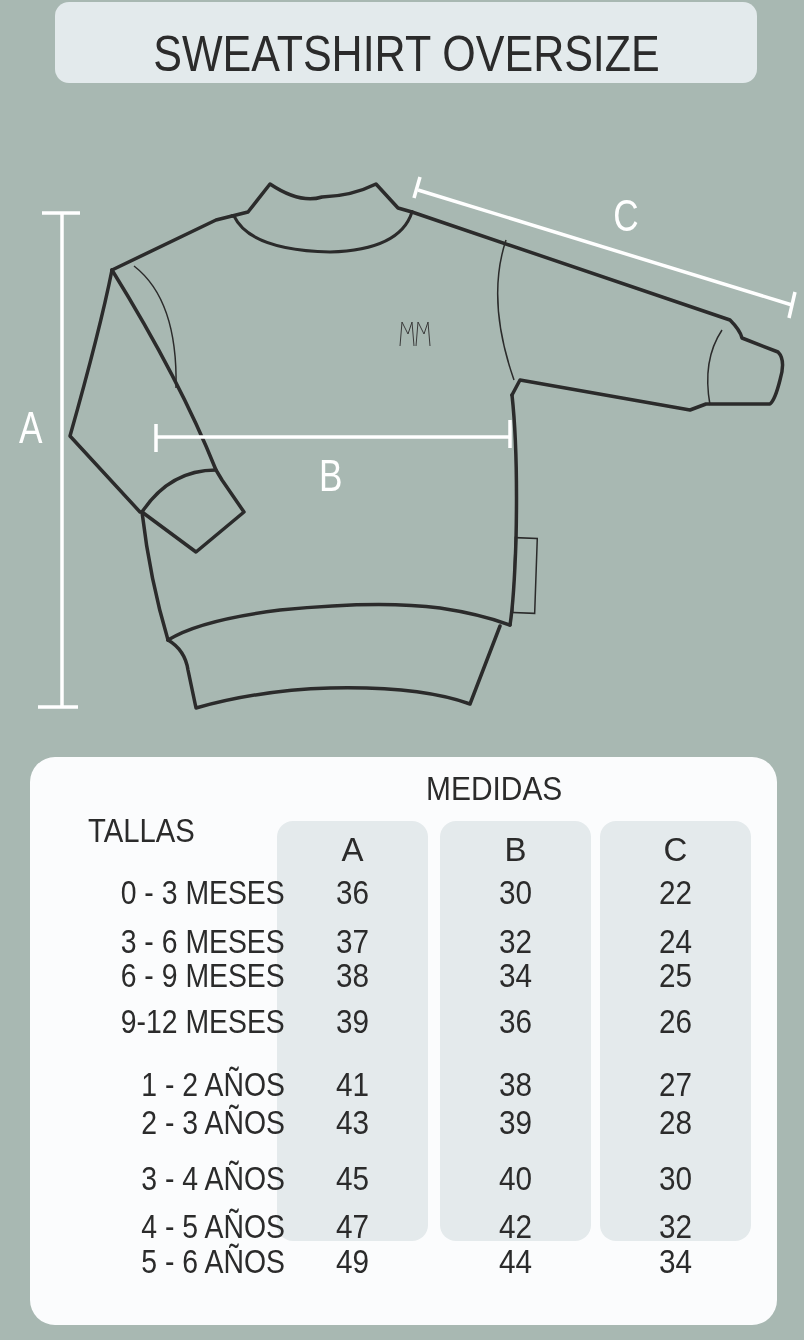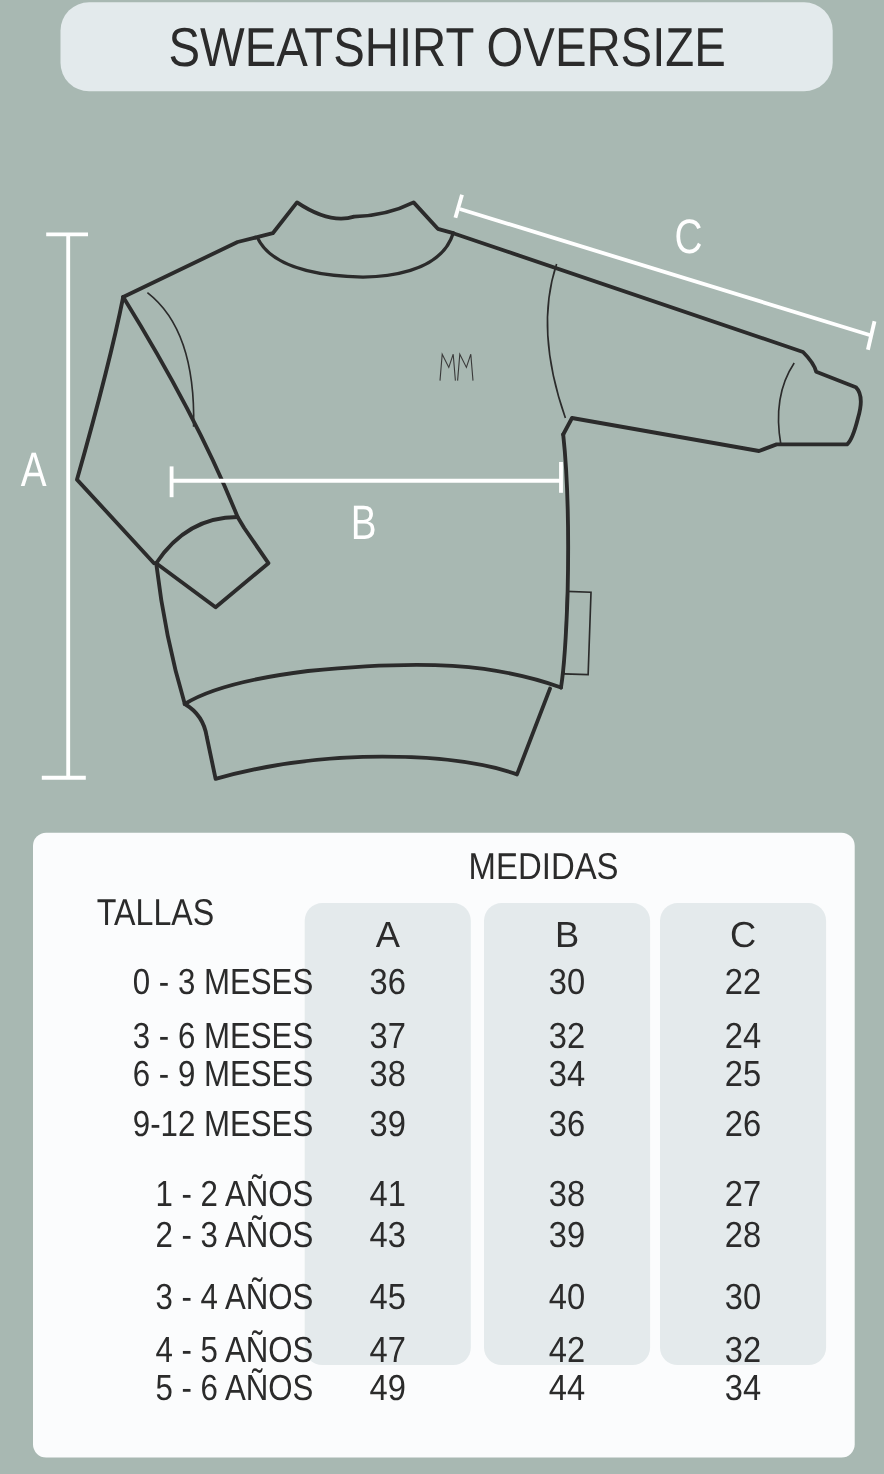--- a/index.html
+++ b/index.html
@@ -5,35 +5,35 @@
   html, body { margin: 0; padding: 0; }
   body {
     width: 804px; height: 1340px; overflow: hidden;
     background: #a8b8b2;
     font-family: "Liberation Sans", sans-serif;
     color: #2b2b2b;
     position: relative;
   }
   .title-box {
     position: absolute; left: 55px; top: 2px; width: 702px; height: 81px;
-    background: #e3eaec; border-radius: 26px;
-    display: flex; align-items: center; justify-content: center;
+    background: #e3eaec; border-radius: 14px;
+    display: flex; align-items: flex-end; justify-content: center;
   }
   .title-box span {
     font-size: 50px; letter-spacing: 0px; color: #2b2b2b;
     transform: scaleX(0.86); display: inline-block; white-space: nowrap;
   }
   .diagram { position: absolute; left: 0; top: 170px; width: 804px; height: 560px; }
   .dim-label {
     position: absolute; color: #ffffff; font-size: 44px;
     transform: scaleX(0.8); line-height: 1;
   }
   .table-card {
     position: absolute; left: 30px; top: 757px; width: 747px; height: 568px;
-    background: #fbfcfd; border-radius: 12px;
+    background: #fbfcfd; border-radius: 25px;
   }
   .col-bg {
     position: absolute; top: 64px; height: 420px; width: 151px;
     background: #e4eaec; border-radius: 16px;
   }
   .medidas {
     position: absolute; left: 396px; top: 12px; font-size: 34px;
     transform: scaleX(0.88); transform-origin: left top; white-space: nowrap;
   }
   .tallas {

